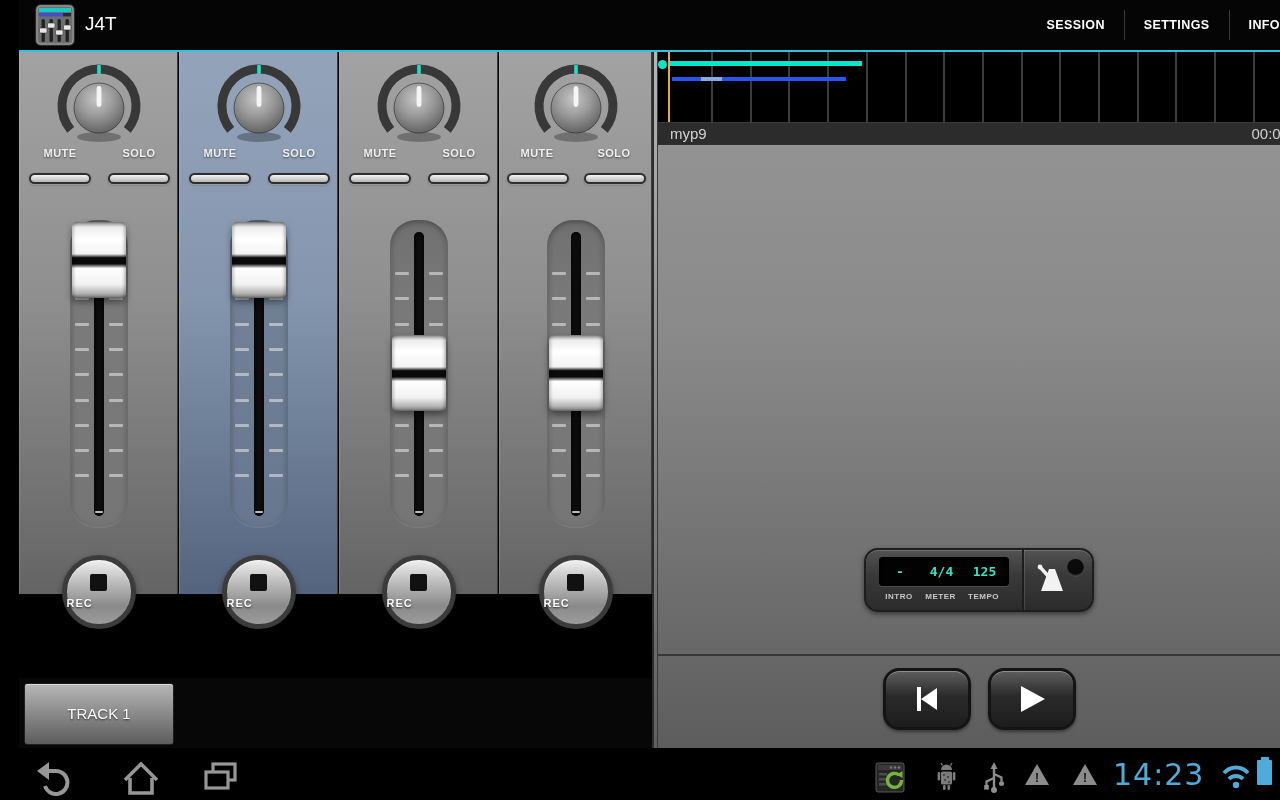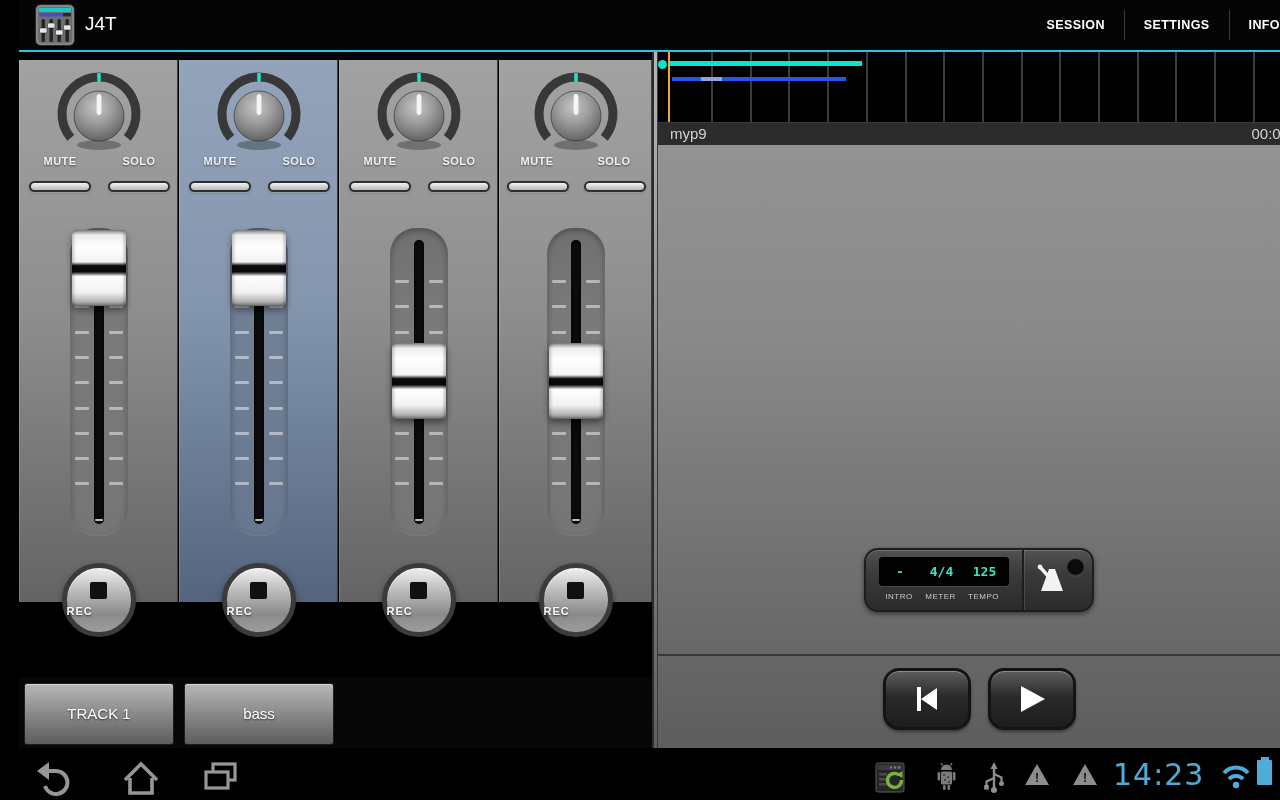--- a/index.html
+++ b/index.html
@@ -12,21 +12,21 @@
   .app-icon{position:absolute;left:16px;top:4px;width:40px;height:42px;}
   .app-title{position:absolute;left:66px;top:13px;font-size:19px;color:#fff;}
   .menu{position:absolute;right:0;top:0;height:50px;display:flex;}
   .menu-item{height:50px;line-height:50px;padding:0 19px;color:#fff;font-size:12.5px;
     font-weight:bold;letter-spacing:.4px;}
   .menu-div{width:1px;height:30px;margin-top:10px;background:#3a3a3a;}
   .accent-underline{position:absolute;left:0;top:50px;width:1280px;height:2px;background:#2fc3e3;}
 
   
   .mixer{position:absolute;left:0;top:52px;width:634px;height:626px;}
-  .channel{position:absolute;top:8px;width:159px;height:542px;
+  .channel{position:absolute;top:0;width:159px;height:542px;
     background:linear-gradient(180deg,#a2a2a2 0%,#8f8f8f 45%,#646464 100%);
     border-left:1px solid rgba(255,255,255,.14);border-right:1px solid #3e3e3e;}
   .channel.selected{background:linear-gradient(180deg,#93a3ba 0%,#8496ae 45%,#54647e 100%);}
   .knob-wrap{position:absolute;left:50%;margin-left:-55px;top:6px;width:110px;height:92px;}
   .ms-label{position:absolute;top:95px;width:80px;text-align:center;font-size:11px;font-weight:bold;
     color:#f1f1f1;letter-spacing:.4px;text-shadow:0 1px 2px rgba(0,0,0,.55);}
   .ms-label.mute{left:0;} .ms-label.solo{left:79px;}
   .pill{position:absolute;top:121px;width:62px;height:11px;border:2px solid #2e2e2e;border-radius:6px;
     background:linear-gradient(180deg,#f4f4f4,#d8d8d8 45%,#b5b5b5);box-shadow:0 1px 1px rgba(255,255,255,.35),0 1px 2px rgba(0,0,0,.4);}
   .pill.mute{left:9px;} .pill.solo{left:88px;}
@@ -77,21 +77,21 @@
   
   .metro{position:absolute;left:206px;top:496px;width:230px;height:64px;border:2px solid #1e1e1e;border-radius:14px;
     background:linear-gradient(180deg,#525252,#3a3a3a 40%,#2b2b2b);
     box-shadow:0 2px 5px rgba(0,0,0,.5), inset 0 1px 0 rgba(255,255,255,.18);}
   .lcd{position:absolute;left:13px;top:7px;width:130px;height:29px;background:#020202;border:1px solid #000;
     border-radius:3px;box-shadow:0 1px 0 rgba(255,255,255,.12), inset 0 1px 2px #000;display:flex;}
   .lcd-cell{flex:0 0 43px;text-align:center;line-height:27px;font-family:"DejaVu Sans Mono",monospace;
     font-size:13px;font-weight:bold;color:#3be3c3;}
   .lcd-cell:first-child{flex:0 0 40px;}
   .metro-labels{position:absolute;left:13px;top:42px;width:130px;display:flex;}
-  .metro-label{flex:0 0 43px;text-align:center;font-size:8px;font-weight:normal;color:#c9c9c9;letter-spacing:.5px;}
+  .metro-label{flex:0 0 43px;text-align:center;font-size:8px;font-weight:bold;color:#c9c9c9;letter-spacing:.5px;}
   .metro-label:first-child{flex:0 0 40px;}
   .metro-div{position:absolute;left:156px;top:0;width:2px;height:60px;background:#1d1d1d;box-shadow:1px 0 0 rgba(255,255,255,.12);}
   .metro-btn{position:absolute;left:158px;top:0;width:68px;height:60px;border-radius:0 12px 12px 0;}
   .metro-led{position:absolute;right:8px;top:9px;width:17px;height:17px;border-radius:50%;background:#0b0b0b;
     box-shadow:inset 0 -1px 1px rgba(255,255,255,.2), 0 1px 0 rgba(255,255,255,.08);}
   .metro-ic{position:absolute;left:10px;top:12px;}
 
   
   .rp-divider{position:absolute;left:0;top:602px;width:641px;height:2px;background:#383838;}
   .transport-btn{position:absolute;top:616px;width:88px;height:62px;border:3px solid #141414;border-radius:16px;
@@ -343,21 +343,20 @@
         </div>
       <div class="rec-btn">
         <div class="rec-square"></div>
         <div class="rec-text">REC</div>
       </div>
     </div>
   </div>
 
   <div class="track-strip">
     <div class="track-btn" style="left:5px;">TRACK 1</div>
-    <div class="track-btn" style="left:165px;">bass</div>
   </div>
 
   <div class="mid-divider"></div>
 
   <div class="rpanel">
     <div class="timeline">
       <div class="playhead" style="left: 10px;"></div>
       <div class="rec-dot"></div>
     <div class="gridline" style="left: 53px;"></div>
         <div class="gridline" style="left: 91.7px;"></div>

